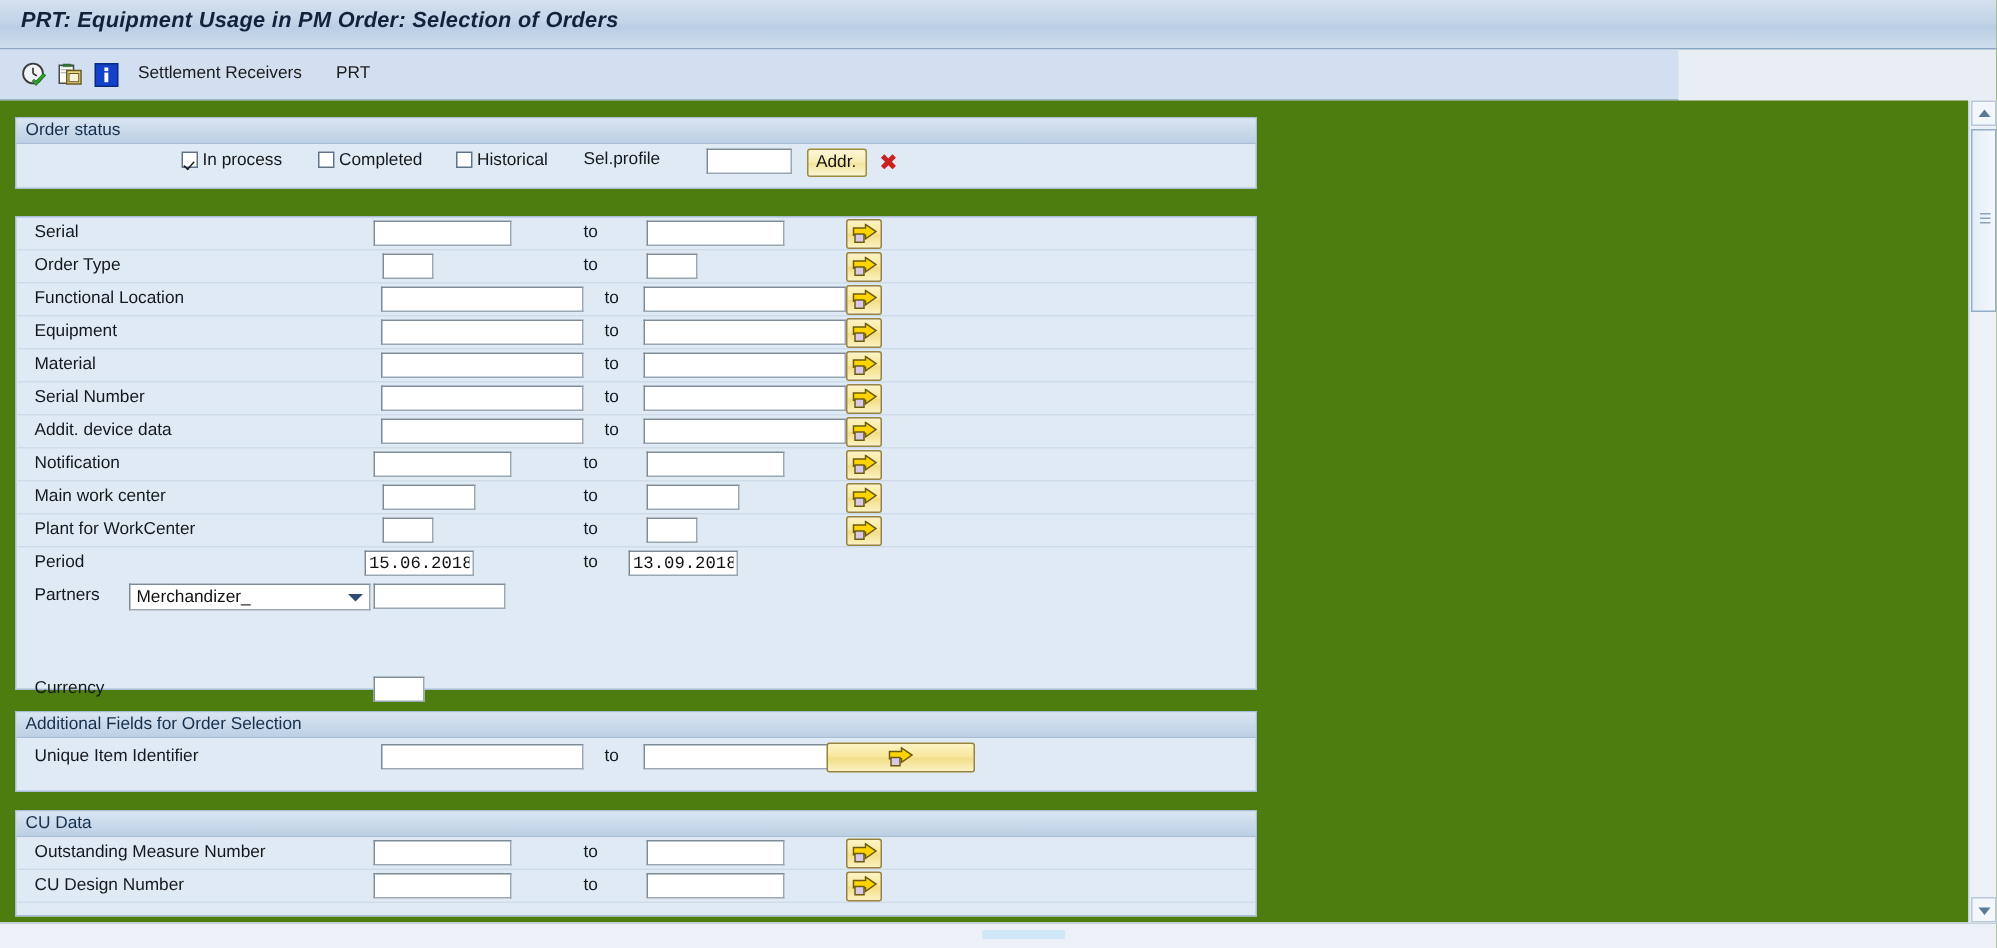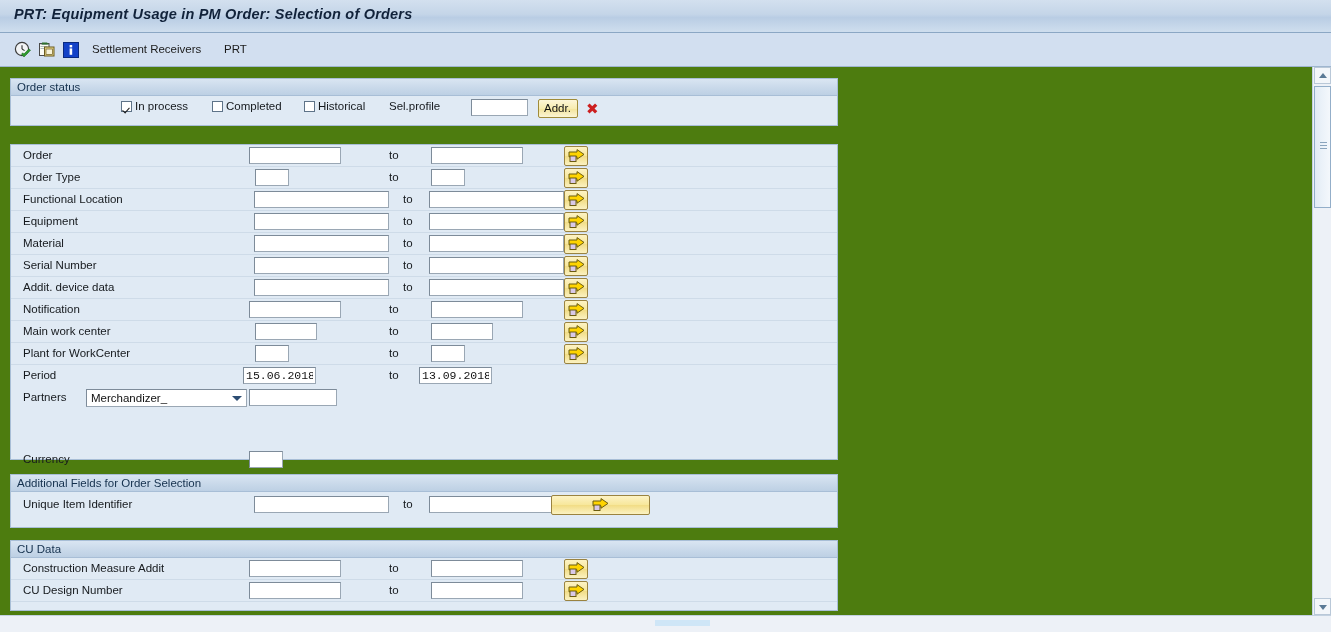--- a/index.html
+++ b/index.html
@@ -18,21 +18,21 @@
     border-bottom:1px solid #8ba7c4;
     box-sizing:border-box;
   }
   #titlebar .ttl{
     position:absolute;left:14px;top:6px;
     font-weight:bold;font-style:italic;font-size:14.5px;color:#11223a;
     letter-spacing:.2px;white-space:nowrap;
   }
   
   #toolbar{
-    position:absolute;left:0;top:33px;width:1331px;height:34px;
+    position:absolute;left:0;top:33px;width:1119px;height:34px;
     background:#d2dff0;
     border-bottom:1px solid #9fb6cf;
     box-sizing:border-box;
   }
   .tbicon{position:absolute;top:8px;width:18px;height:18px;cursor:pointer;}
   #ic-exec{left:14px;}
   #ic-copy{left:38px;}
   #ic-info{left:62px;}
   .tbtext{
     position:absolute;top:10px;font-size:11.5px;color:#1b1b1b;white-space:nowrap;
@@ -217,21 +217,21 @@
       <div class="flabel" style="left:378px;top:4px;">Sel.profile</div>
       <input class="sapin" style="left: 460px; width: 57px; top: 3px;" value="">
       <div class="addrbtn" style="left:527px;top:3px;width:40px;">Addr.</div>
       <div class="xicon" style="left:575px;top:5px;">✖</div>
     </div>
   </div>
 
   <div class="panel" id="p-orders" style="top:77px;height:316px;">
     <div class="pbody" id="orders-body">
         <div class="frow">
-          <div class="flabel">Order</div>
+          <div class="flabel">Serial</div>
           <input class="sapin" style="left: 238px; width: 92px;">
           <div class="tolab" style="left: 378px;">to</div>
           <input class="sapin" style="left: 420px; width: 92px;">
           <div class="arwbtn" style="left: 553px;">
             <svg width="17" height="14" viewBox="0 0 17 14">
               <path d="M1 3 H9 V0.6 L16 5.4 L9 10.2 V7.8 H1 Z" fill="#ffd400" stroke="#6b5c10" stroke-width="1"></path>
               <rect x="2" y="7" width="6" height="5.5" fill="#d9c9e8" stroke="#6b5c10" stroke-width="1"></rect>
             </svg>
           </div>
         </div>
@@ -382,21 +382,21 @@
             </svg>
           </div>
         </div>
       </div>
   </div>
 
   <div class="panel" id="p-cu" style="top:473px;height:71px;">
     <div class="phead">CU Data</div>
     <div class="pbody" id="cu-body">
         <div class="frow">
-          <div class="flabel">Construction Measure Addit</div>
+          <div class="flabel">Outstanding Measure Number</div>
           <input class="sapin" style="left: 238px; width: 92px;">
           <div class="tolab" style="left: 378px;">to</div>
           <input class="sapin" style="left: 420px; width: 92px;">
           <div class="arwbtn" style="left: 553px;">
             <svg width="17" height="14" viewBox="0 0 17 14">
               <path d="M1 3 H9 V0.6 L16 5.4 L9 10.2 V7.8 H1 Z" fill="#ffd400" stroke="#6b5c10" stroke-width="1"></path>
               <rect x="2" y="7" width="6" height="5.5" fill="#d9c9e8" stroke="#6b5c10" stroke-width="1"></rect>
             </svg>
           </div>
         </div>

